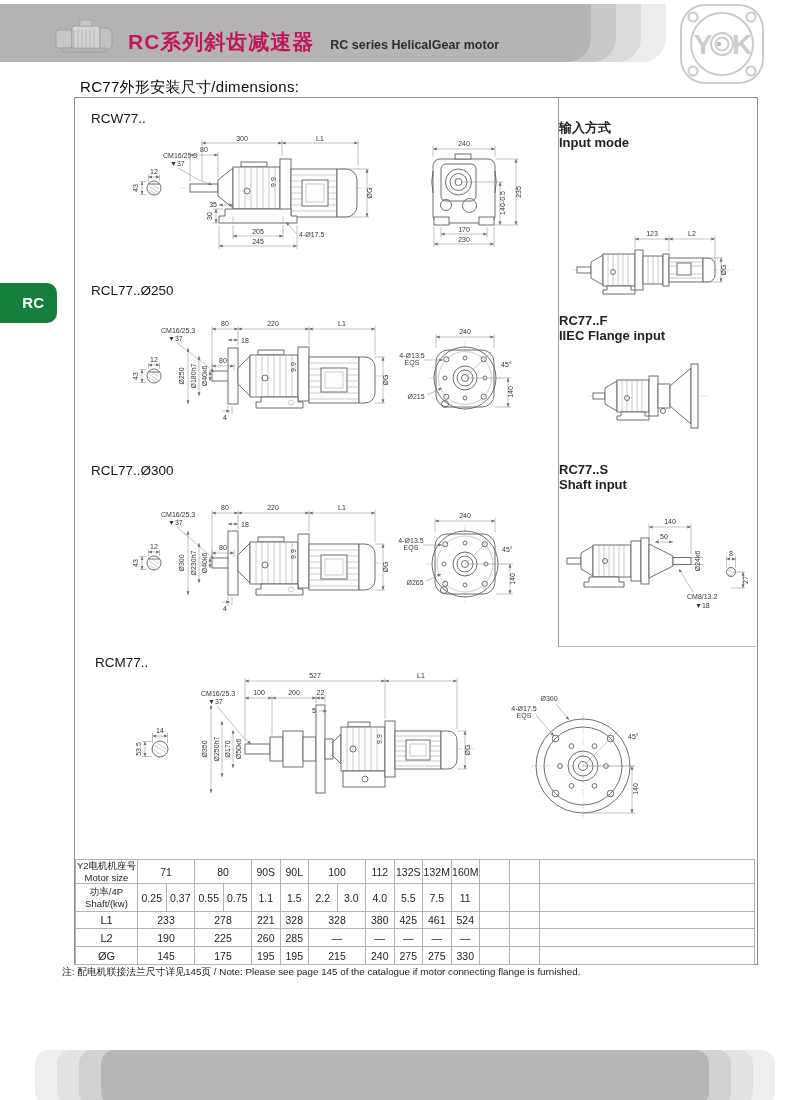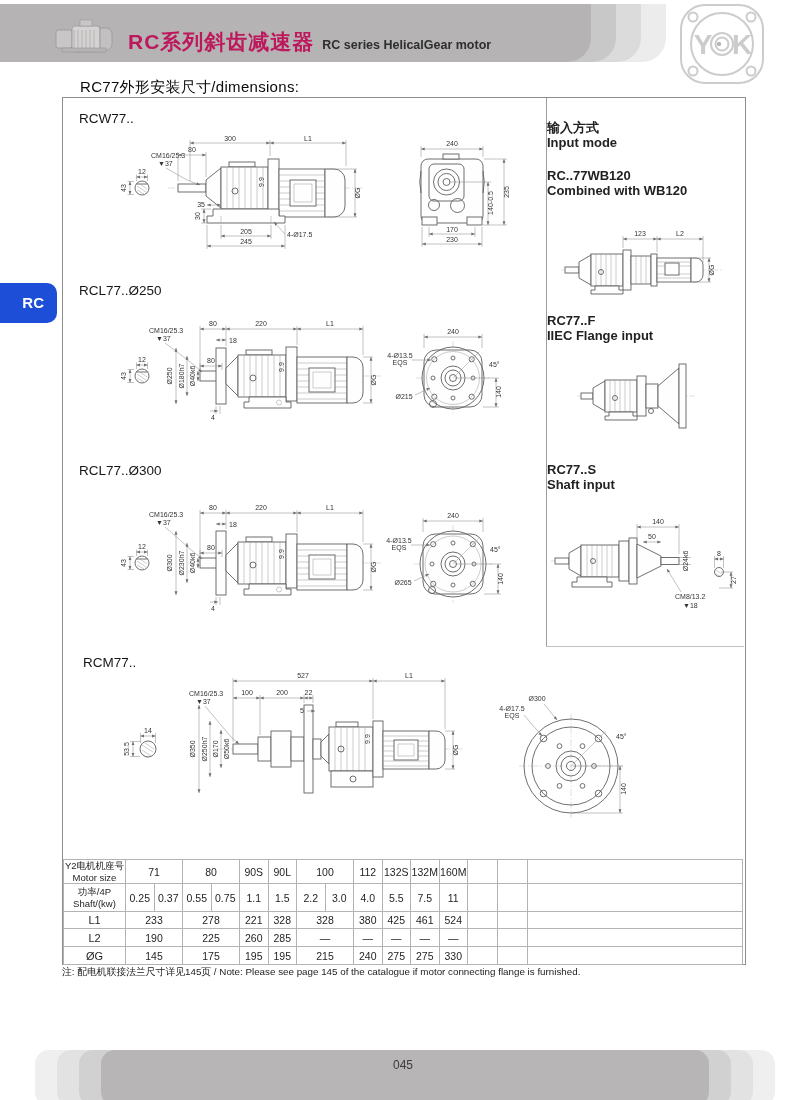--- a/index.html
+++ b/index.html
@@ -7,28 +7,28 @@
         font-family:"Liberation Sans",sans-serif;color:#222;}
   .abs{position:absolute;}
   
   .band{position:absolute;top:4px;left:0;height:58px;border-radius:0 0 24px 0;}
   .b1{width:666px;background:#edecec;}
   .b2{width:641px;background:#dcdbdb;}
   .b3{width:616px;background:#c9c8c8;}
   .b4{width:591px;background:#b5b3b3;}
   .hdr-title{position:absolute;top:28px;left:128px;white-space:nowrap;}
   .t-cn{font-size:21px;font-weight:bold;color:#be185d;letter-spacing:1px;}
-  .t-en{font-size:12.5px;font-weight:bold;color:#2e2e2e;margin-left:8px;}
+  .t-en{font-size:12.5px;font-weight:bold;color:#2e2e2e;margin-left:16px;}
   .page-title{position:absolute;top:78px;left:80px;font-size:15px;color:#0a0a0a;letter-spacing:0.3px;}
   
-  .rc-tab{position:absolute;left:0;top:283px;width:57px;height:40px;background:#1d4ed8;
+  .rc-tab{position:absolute;left:0;top:283px;width:57px;height:40px;background:#15803d;
           border-radius:0 10px 10px 0;color:#fff;font-size:15px;font-weight:bold;
           line-height:40px;text-align:right;padding-right:13px;box-sizing:border-box;}
   
-  .main-box{position:absolute;left:62px;top:97px;width:682px;height:866px;
+  .main-box{position:absolute;left:74px;top:97px;width:682px;height:866px;
             border:1.2px solid #8d8d8d;box-sizing:content-box;}
   .panel{position:absolute;left:483px;top:0;width:197px;height:548px;
          border-left:1px solid #9c9c9c;border-bottom:1px solid #c2c2c2;text-align:left;}
   .p-title{position:absolute;width:100%;font-size:13px;font-weight:bold;color:#222;line-height:15px;}
   .drw{position:absolute;}
   
   .o{fill:#fefefe;stroke:#5f5f5f;stroke-width:0.9;}
   .o2{fill:none;stroke:#5f5f5f;stroke-width:0.9;}
   .f{stroke:#8f8f8f;stroke-width:0.45;fill:none;}
   .dl{stroke:#8f8f8f;stroke-width:0.55;fill:none;}
@@ -475,24 +475,20 @@
         <path class="dl" d="M510,125 H560 M508,172 H560"></path>
         <line class="dl" x1="557" y1="125" x2="557" y2="172" marker-start="url(#ar)" marker-end="url(#ar)"></line>
         <text class="dm" transform="rotate(-90 563 148)" x="563" y="148">140</text>
       </g>
     </svg>
 
     <div class="panel">
       <div class="p-title" style="top:22px">
         <div>输入方式</div>
         <div>Input mode</div>
-      </div>
-      <div class="p-title" style="top:70px">
-        <div>RC..77WB120</div>
-        <div>Combined with WB120</div>
       </div>
       <svg class="drw" style="left:10px;top:112px" width="180" height="95">
         <g>
           <line class="cl" x1="4" y1="60" x2="166" y2="60"></line>
           <rect class="o" x="8" y="57" width="14" height="6"></rect>
           <polygon class="o" points="22,52 34,45 34,75 22,68"></polygon>
           <rect class="o" x="34" y="44" width="32" height="32"></rect>
           <path class="f" d="M39,44 V76 M44,44 V76 M49,44 V76 M54,44 V76 M59,44 V76"></path>
           <circle class="o2" cx="44" cy="62" r="2.5"></circle>
           <rect class="o" x="66" y="40" width="8" height="40"></rect>
@@ -672,15 +668,14 @@
     </tbody>
       </table>
   </div>
 
   <div class="note">注: 配电机联接法兰尺寸详见145页 / Note: Please see page 145 of the catalogue  if motor connecting flange is furnished.</div>
 
   <div class="fbar f1"></div>
   <div class="fbar f2"></div>
   <div class="fbar f3"></div>
   <div class="fbar f4"></div>
-  <div class="fpage">045</div>
 
 </div>
 
 </body></html>

